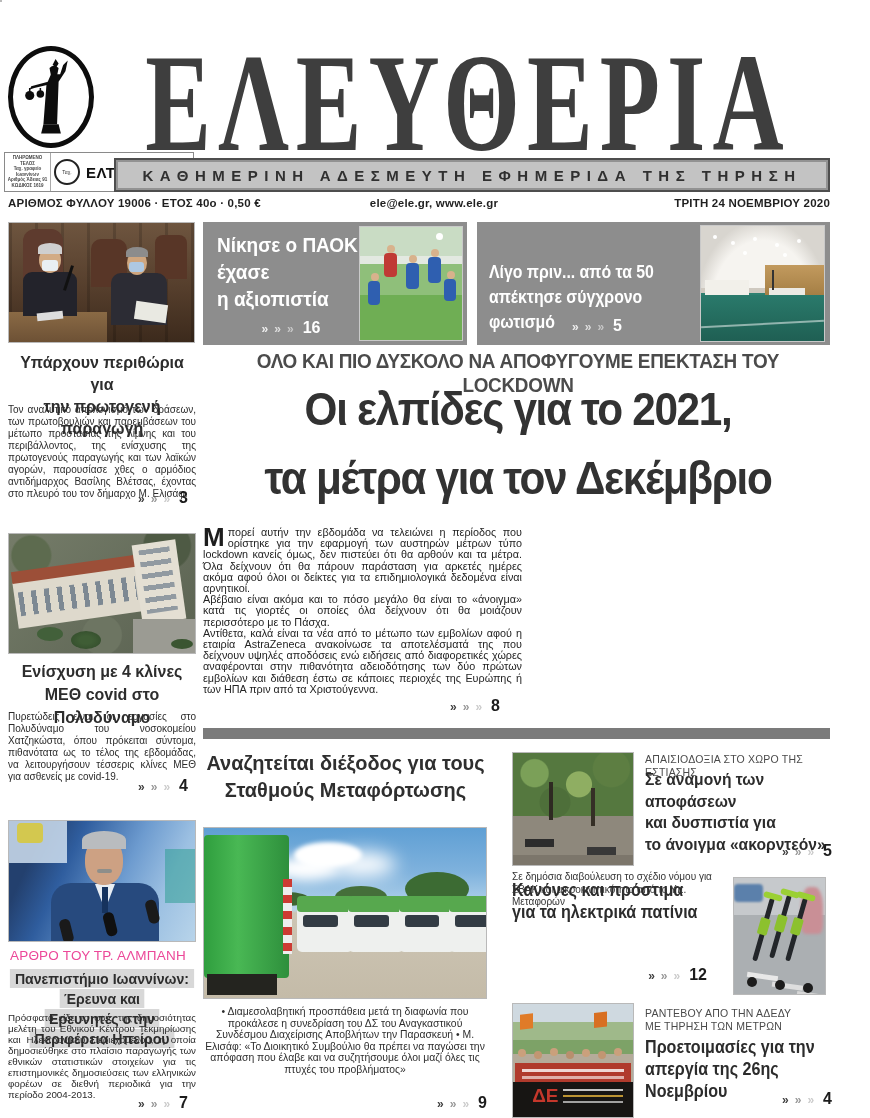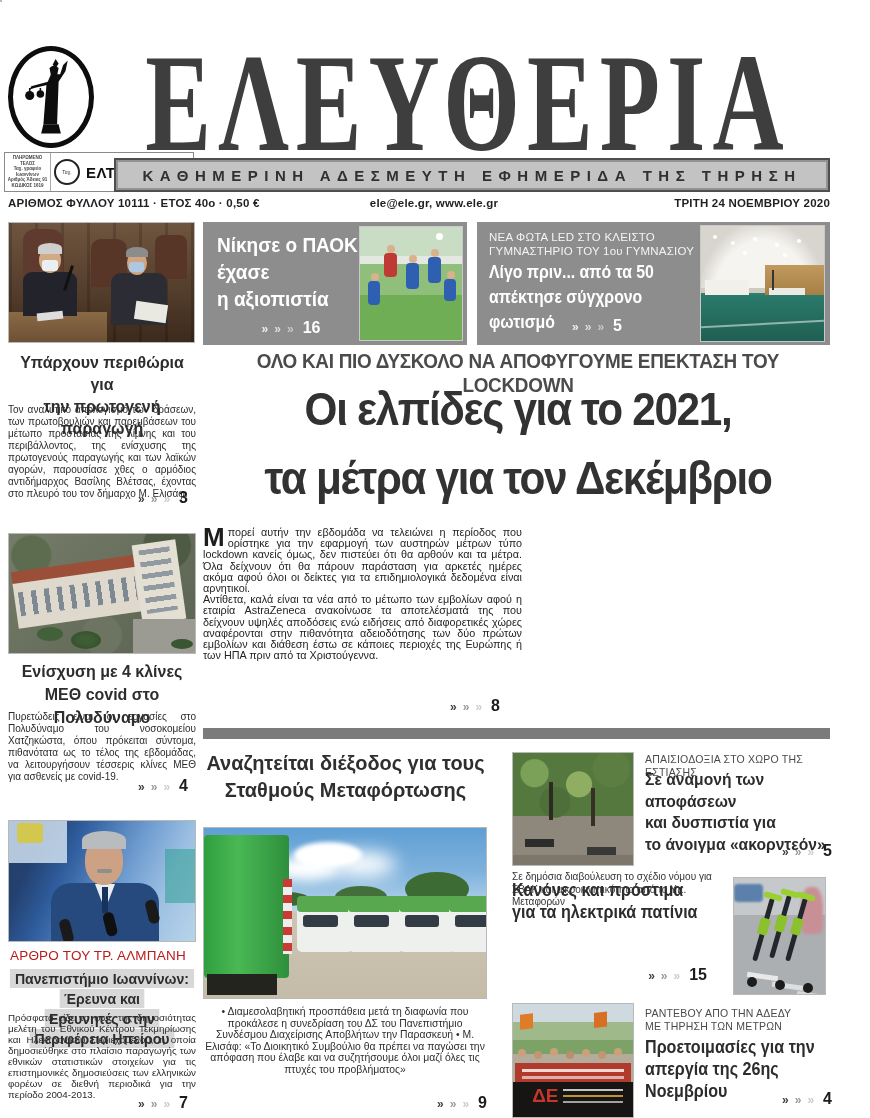--- a/index.html
+++ b/index.html
@@ -70,21 +70,21 @@
   .lh{font-weight:bold;text-align:center;color:#2d2d2d;transform:scaleX(.94);transform-origin:0 0}
   #a1-headline{left:8px;top:352px;width:200px;font-size:17px;line-height:22px}
   .lbody{font-size:10px;line-height:12px;text-align:justify;color:#2b2b2b}
   #a1-body{left:8px;top:404px;width:188px}
   #a1-ref{left:16px;top:489px;width:172px}
   #a2-photo{left:8px;top:533px;width:188px;height:121px}
   #a2-headline{left:8px;top:660px;width:200px;font-size:17px;line-height:23px}
   #a2-body{left:8px;top:711px;width:188px}
   #a2-ref{left:16px;top:777px;width:172px}
   #a3-photo{left:8px;top:820px;width:188px;height:122px}
-  #a3-kicker{left:10px;top:948px;font-size:13.5px;color:#b91c1c;letter-spacing:.2px}
+  #a3-kicker{left:10px;top:948px;font-size:13.5px;color:#ec4899;letter-spacing:.2px}
   #a3-headline{left:8px;top:969px;width:200px;font-size:15px;line-height:20px}
   #a3-headline .band{background:#d8d8d8;padding:1px 5px;box-decoration-break:clone;-webkit-box-decoration-break:clone}
   #a3-body{left:8px;top:1012px;width:188px;font-size:9.8px;line-height:11px}
   #a3-ref{left:16px;top:1094px;width:172px}
 
   
   #t-headline{left:203px;top:749px;width:300px;text-align:center;font-weight:bold;font-size:21px;
               line-height:27px;color:#2f2f2f;transform:scaleX(.95);transform-origin:0 0}
   #t-photo{left:203px;top:827px;width:284px;height:172px}
   #t-summary{left:203px;top:1006px;width:284px;text-align:center;font-size:10.4px;line-height:11.6px;color:#2e2e2e}
@@ -271,21 +271,21 @@
   <div class="circ">Ταχ.</div>
   <div class="elta">ΕΛΤΑ</div>
   <div class="mark">
     <svg viewBox="0 0 40 40" width="34" height="38" aria-hidden="true">
       <path d="M6 28 q10 -18 22 -20 q6 -1 6 4 q0 5 -8 6 q8 2 4 8 q-3 5 -12 4" fill="none" stroke="#222" stroke-width="2"></path>
     </svg>
   </div>
 </div>
 <div class="abs" id="subtitle">ΚΑΘΗΜΕΡΙΝΗ ΑΔΕΣΜΕΥΤΗ ΕΦΗΜΕΡΙΔΑ ΤΗΣ ΤΗΡΗΣΗ</div>
 
-<div class="abs inforow" id="info-left">ΑΡΙΘΜΟΣ ΦΥΛΛΟΥ 10111 · ΕΤΟΣ 40ο · 0,50 €</div>
+<div class="abs inforow" id="info-left">ΑΡΙΘΜΟΣ ΦΥΛΛΟΥ 19006 · ΕΤΟΣ 40ο · 0,50 €</div>
 <div class="abs inforow" id="info-center">ele@ele.gr, www.ele.gr</div>
 <div class="abs inforow" id="info-right">ΤΡΙΤΗ 24 ΝΟΕΜΒΡΙΟΥ 2020</div>
 
 <div class="ph" id="press-photo">
   <div class="chair"></div>
     <div class="desk"></div>
   <div class="b1"></div>
     <div class="h1"></div>
     <div class="hair1"></div>
     <div class="mask1"></div>
@@ -312,22 +312,20 @@
     <div class="pl r1"></div>
       <div class="pl b1"></div>
       <div class="pl b2"></div>
     <div class="pl b3"></div>
       <div class="pl b4"></div>
       <div class="ball"></div>
   </div>
 </div>
 
 <div class="abs" id="gym-box">
-  <div class="abs prel" id="gym-kicker">ΝΕΑ ΦΩΤΑ LED ΣΤΟ ΚΛΕΙΣΤΟ
-ΓΥΜΝΑΣΤΗΡΙΟ ΤΟΥ 1ου ΓΥΜΝΑΣΙΟΥ</div>
   <div class="abs prel" id="gym-headline">Λίγο πριν... από τα 50
 απέκτησε σύγχρονο φωτισμό</div>
   <div class="pref light center" id="gym-ref">
     <span class="c c1">»</span>
     <span class="c c2">»</span>
     <span class="c c3">»</span>
     <span class="num">5</span>
   </div>
   <div class="ph" id="gym-photo">
     <div class="roof"></div>
@@ -339,20 +337,21 @@
       <div class="hoop"></div>
   </div>
 </div>
 
 <div class="abs" id="lead-kicker">ΟΛΟ ΚΑΙ ΠΙΟ ΔΥΣΚΟΛΟ ΝΑ ΑΠΟΦΥΓΟΥΜΕ ΕΠΕΚΤΑΣΗ ΤΟΥ LOCKDOWN</div>
 <div class="abs prel" id="lead-headline">Οι ελπίδες για το 2021,
 τα μέτρα για τον Δεκέμβριο</div>
 
 <div class="abs" id="lead-body">
   <p><span class="dropcap">Μ</span><span>πορεί αυτήν την εβδομάδα να τελειώνει η περίοδος που ορίστηκε για την εφαρμογή των αυστηρών μέτρων τύπο lockdown κανείς όμως, δεν πιστεύει ότι θα αρθούν και τα μέτρα. Όλα δείχνουν ότι θα πάρουν παράσταση για αρκετές ημέρες ακόμα αφού όλοι οι δείκτες για τα επιδημιολογικά δεδομένα είναι αρνητικοί.</span></p>
+  <p>Αβέβαιο είναι ακόμα και το πόσο μεγάλο θα είναι το «άνοιγμα» κατά τις γιορτές οι οποίες όλα δείχνουν ότι θα μοιάζουν περισσότερο με το Πάσχα.</p>
   <p>Αντίθετα, καλά είναι τα νέα από το μέτωπο των εμβολίων αφού η εταιρία AstraZeneca ανακοίνωσε τα αποτελέσματά της που δείχνουν υψηλές αποδόσεις ενώ ειδήσεις από διαφορετικές χώρες αναφέρονται στην πιθανότητα αδειοδότησης των δύο πρώτων εμβολίων και διάθεση έστω σε κάποιες περιοχές της Ευρώπης ή των ΗΠΑ πριν από τα Χριστούγεννα.</p>
 </div>
 <div class="pref" id="lead-ref">
   <span class="c c1">»</span>
   <span class="c c2">»</span>
   <span class="c c3">»</span>
   <span class="num">8</span>
 </div>
 
 <div class="ph" id="covid-photo">
@@ -425,21 +424,21 @@
   <div class="cloud"></div>
     <div class="tree"></div>
   <div class="trk t1"></div>
     <div class="trk t2"></div>
     <div class="trk t3"></div>
     <div class="trk t4"></div>
   <div class="fg"></div>
     <div class="fgstripe"></div>
     <div class="fgdark"></div>
 </div>
-<div class="abs" id="t-summary">• Διαμεσολαβητική προσπάθεια μετά τη διαφωνία που προκάλεσε η συνεδρίαση του ΔΣ του Πανεπιστήμιο Συνδέσμου Διαχείρισης Αποβλήτων την Παρασκευή • Μ. Ελισάφ: «Το Διοικητικό Συμβούλιο θα πρέπει να παγώσει την απόφαση που έλαβε και να συζητήσουμε όλοι μαζί όλες τις πτυχές του προβλήματος»</div>
+<div class="abs" id="t-summary">• Διαμεσολαβητική προσπάθεια μετά τη διαφωνία που προκάλεσε η συνεδρίαση του ΔΣ του Αναγκαστικού Συνδέσμου Διαχείρισης Αποβλήτων την Παρασκευή • Μ. Ελισάφ: «Το Διοικητικό Συμβούλιο θα πρέπει να παγώσει την απόφαση που έλαβε και να συζητήσουμε όλοι μαζί όλες τις πτυχές του προβλήματος»</div>
 <div class="pref" id="t-ref">
   <span class="c c1">»</span>
   <span class="c c2">»</span>
   <span class="c c3">»</span>
   <span class="num">9</span>
 </div>
 
 <div class="ph" id="e-photo">
   <div class="trunk"></div>
     <div class="bench"></div>
@@ -456,21 +455,21 @@
   <span class="num">5</span>
 </div>
 
 <div class="abs rh prel" id="p-headline">Κανόνες και πρόστιμα
 για τα ηλεκτρικά πατίνια</div>
 <div class="abs" id="p-sub">Σε δημόσια διαβούλευση το σχέδιο νόμου για ΣΒΑΚ και μικροκινητικότητα από το Υπ. Μεταφορών</div>
 <div class="pref" id="p-ref">
   <span class="c c1">»</span>
   <span class="c c2">»</span>
   <span class="c c3">»</span>
-  <span class="num">15</span>
+  <span class="num">12</span>
 </div>
 <div class="ph" id="p-photo">
   <div class="car"></div>
     <div class="person"></div>
   <div class="st s1"></div>
     <div class="st s2"></div>
     <div class="st s3"></div>
   <div class="deck"></div>
     <div class="wheel"></div>
 </div>

